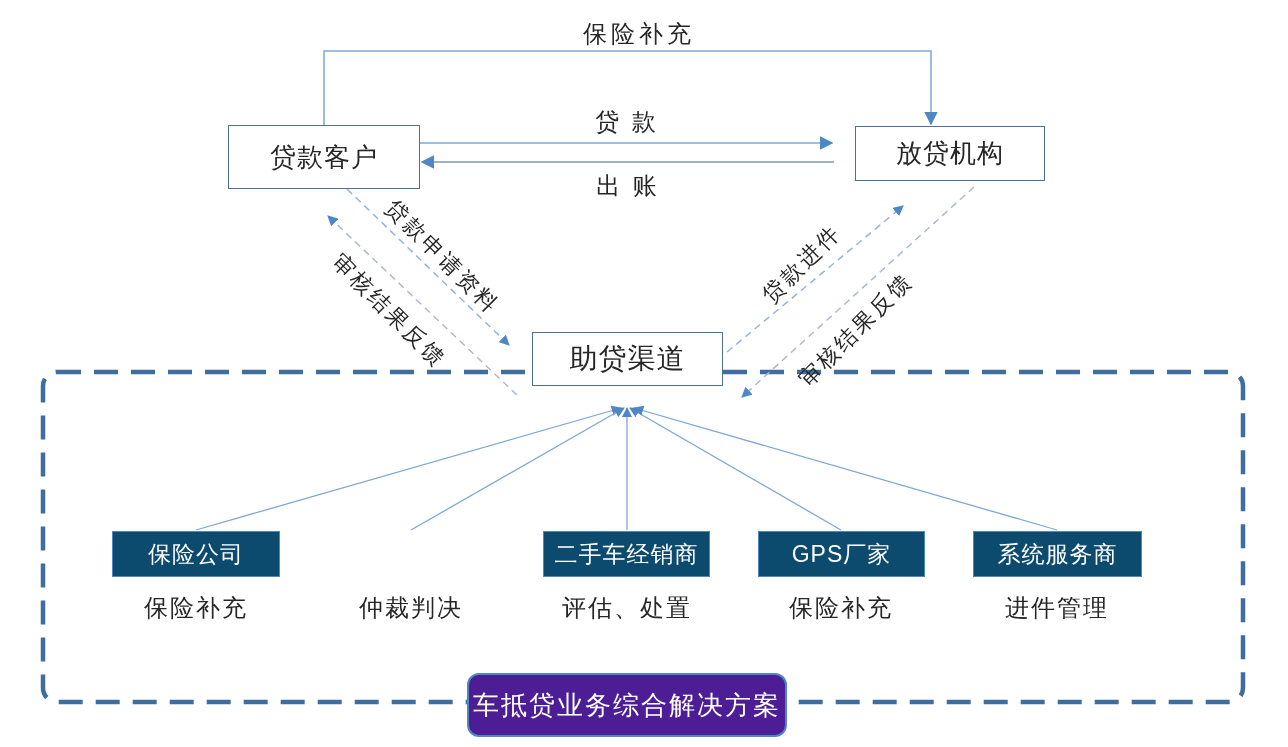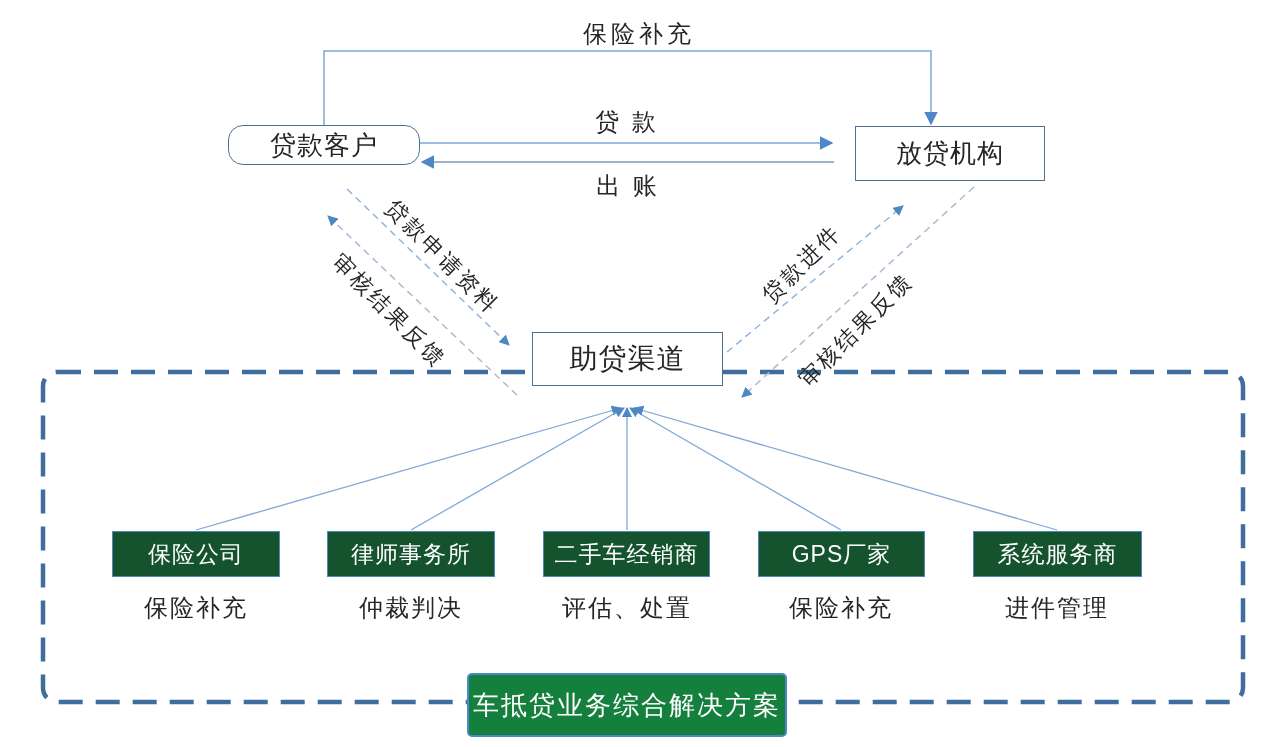--- a/index.html
+++ b/index.html
@@ -9,31 +9,31 @@
   }
   .stage svg{position:absolute;left:0;top:0;}
   .lbl{position:absolute;white-space:nowrap;font-size:24px;letter-spacing:3px;color:#262626;}
   .lbl.center{transform:translate(-50%,-50%);}
   .node{
     position:absolute;background:#ffffff;border:1.5px solid #4e7094;
     display:flex;align-items:center;justify-content:center;
     font-size:26px;letter-spacing:1px;color:#262626;box-sizing:border-box;
   }
   .partner{
-    position:absolute;background:#14532d;border:1px solid #4e87c6;
+    position:absolute;background:#0c4a6e;border:1px solid #4e87c6;
     display:flex;align-items:center;justify-content:center;
     font-size:23px;letter-spacing:1px;color:#ffffff;box-sizing:border-box;
   }
   .role{
     position:absolute;width:220px;text-align:center;font-size:24px;
     letter-spacing:2px;color:#262626;transform:translateX(-50%);white-space:nowrap;
   }
   .banner{
     position:absolute;left:467px;top:673px;width:320px;height:64px;
-    background:#15803d;border:2px solid #4e87c6;border-radius:5px;
+    background:#4c1d95;border:2px solid #4e87c6;border-radius:12px;
     display:flex;align-items:center;justify-content:center;
     font-size:26px;letter-spacing:2px;color:#ffffff;box-sizing:border-box;
   }
   .flow-lbl{
     position:absolute;white-space:nowrap;font-size:22px;letter-spacing:3px;color:#262626;
   }
   .rot45{transform:translate(-50%,-50%) rotate(45deg);}
   .rotm45{transform:translate(-50%,-50%) rotate(-45deg);}
 </style>
 </head>
@@ -74,31 +74,30 @@
     <line x1="411" y1="530" x2="624" y2="408" stroke="#7fa8d6" stroke-width="1.3" marker-end="url(#arrFan)"></line>
     <line x1="627" y1="530" x2="627" y2="408" stroke="#7fa8d6" stroke-width="1.3" marker-end="url(#arrFan)"></line>
     <line x1="841" y1="530" x2="630" y2="408" stroke="#7fa8d6" stroke-width="1.3" marker-end="url(#arrFan)"></line>
     <line x1="1057" y1="530" x2="634" y2="408" stroke="#7fa8d6" stroke-width="1.3" marker-end="url(#arrFan)"></line>
   </svg>
 
   <div class="lbl center" style="left:639px;top:34px;letter-spacing:4px;">保险补充</div>
   <div class="lbl center" style="left:627px;top:122px;">贷 款</div>
   <div class="lbl center" style="left:628px;top:186px;">出 账</div>
 
-  <div class="node" style="left:228px;top:125px;width:192px;height:40px;border-radius:15px;">贷款客户</div>
+  <div class="node" style="left:228px;top:125px;width:192px;height:64px;">贷款客户</div>
   <div class="node" style="left:834px;top:126px;width:190px;height:55px;margin-left:21px;">放贷机构</div>
   <div class="node" style="left:532px;top:332px;width:191px;height:54px;font-size:28px;">助贷渠道</div>
 
   <div class="flow-lbl rot45" style="left:442px;top:257px;">贷款申请资料</div>
   <div class="flow-lbl rot45" style="left:389px;top:311px;">审核结果反馈</div>
   <div class="flow-lbl rotm45" style="left:802px;top:264px;">贷款进件</div>
   <div class="flow-lbl rotm45" style="left:856px;top:330px;">审核结果反馈</div>
 
   <div class="partner" style="left:112px;top:531px;width:168px;height:46px;">保险公司</div>
-  <div class="partner" style="left:327px;top:531px;width:168px;height:46px;">律师事务所</div>
   <div class="partner" style="left:543px;top:531px;width:167px;height:46px;">二手车经销商</div>
   <div class="partner" style="left:758px;top:531px;width:167px;height:46px;">GPS厂家</div>
   <div class="partner" style="left:973px;top:531px;width:169px;height:46px;">系统服务商</div>
 
   <div class="role" style="left:196px;top:592px;">保险补充</div>
   <div class="role" style="left:411px;top:592px;">仲裁判决</div>
   <div class="role" style="left:627px;top:592px;">评估、处置</div>
   <div class="role" style="left:841px;top:592px;">保险补充</div>
   <div class="role" style="left:1057px;top:592px;">进件管理</div>
 

